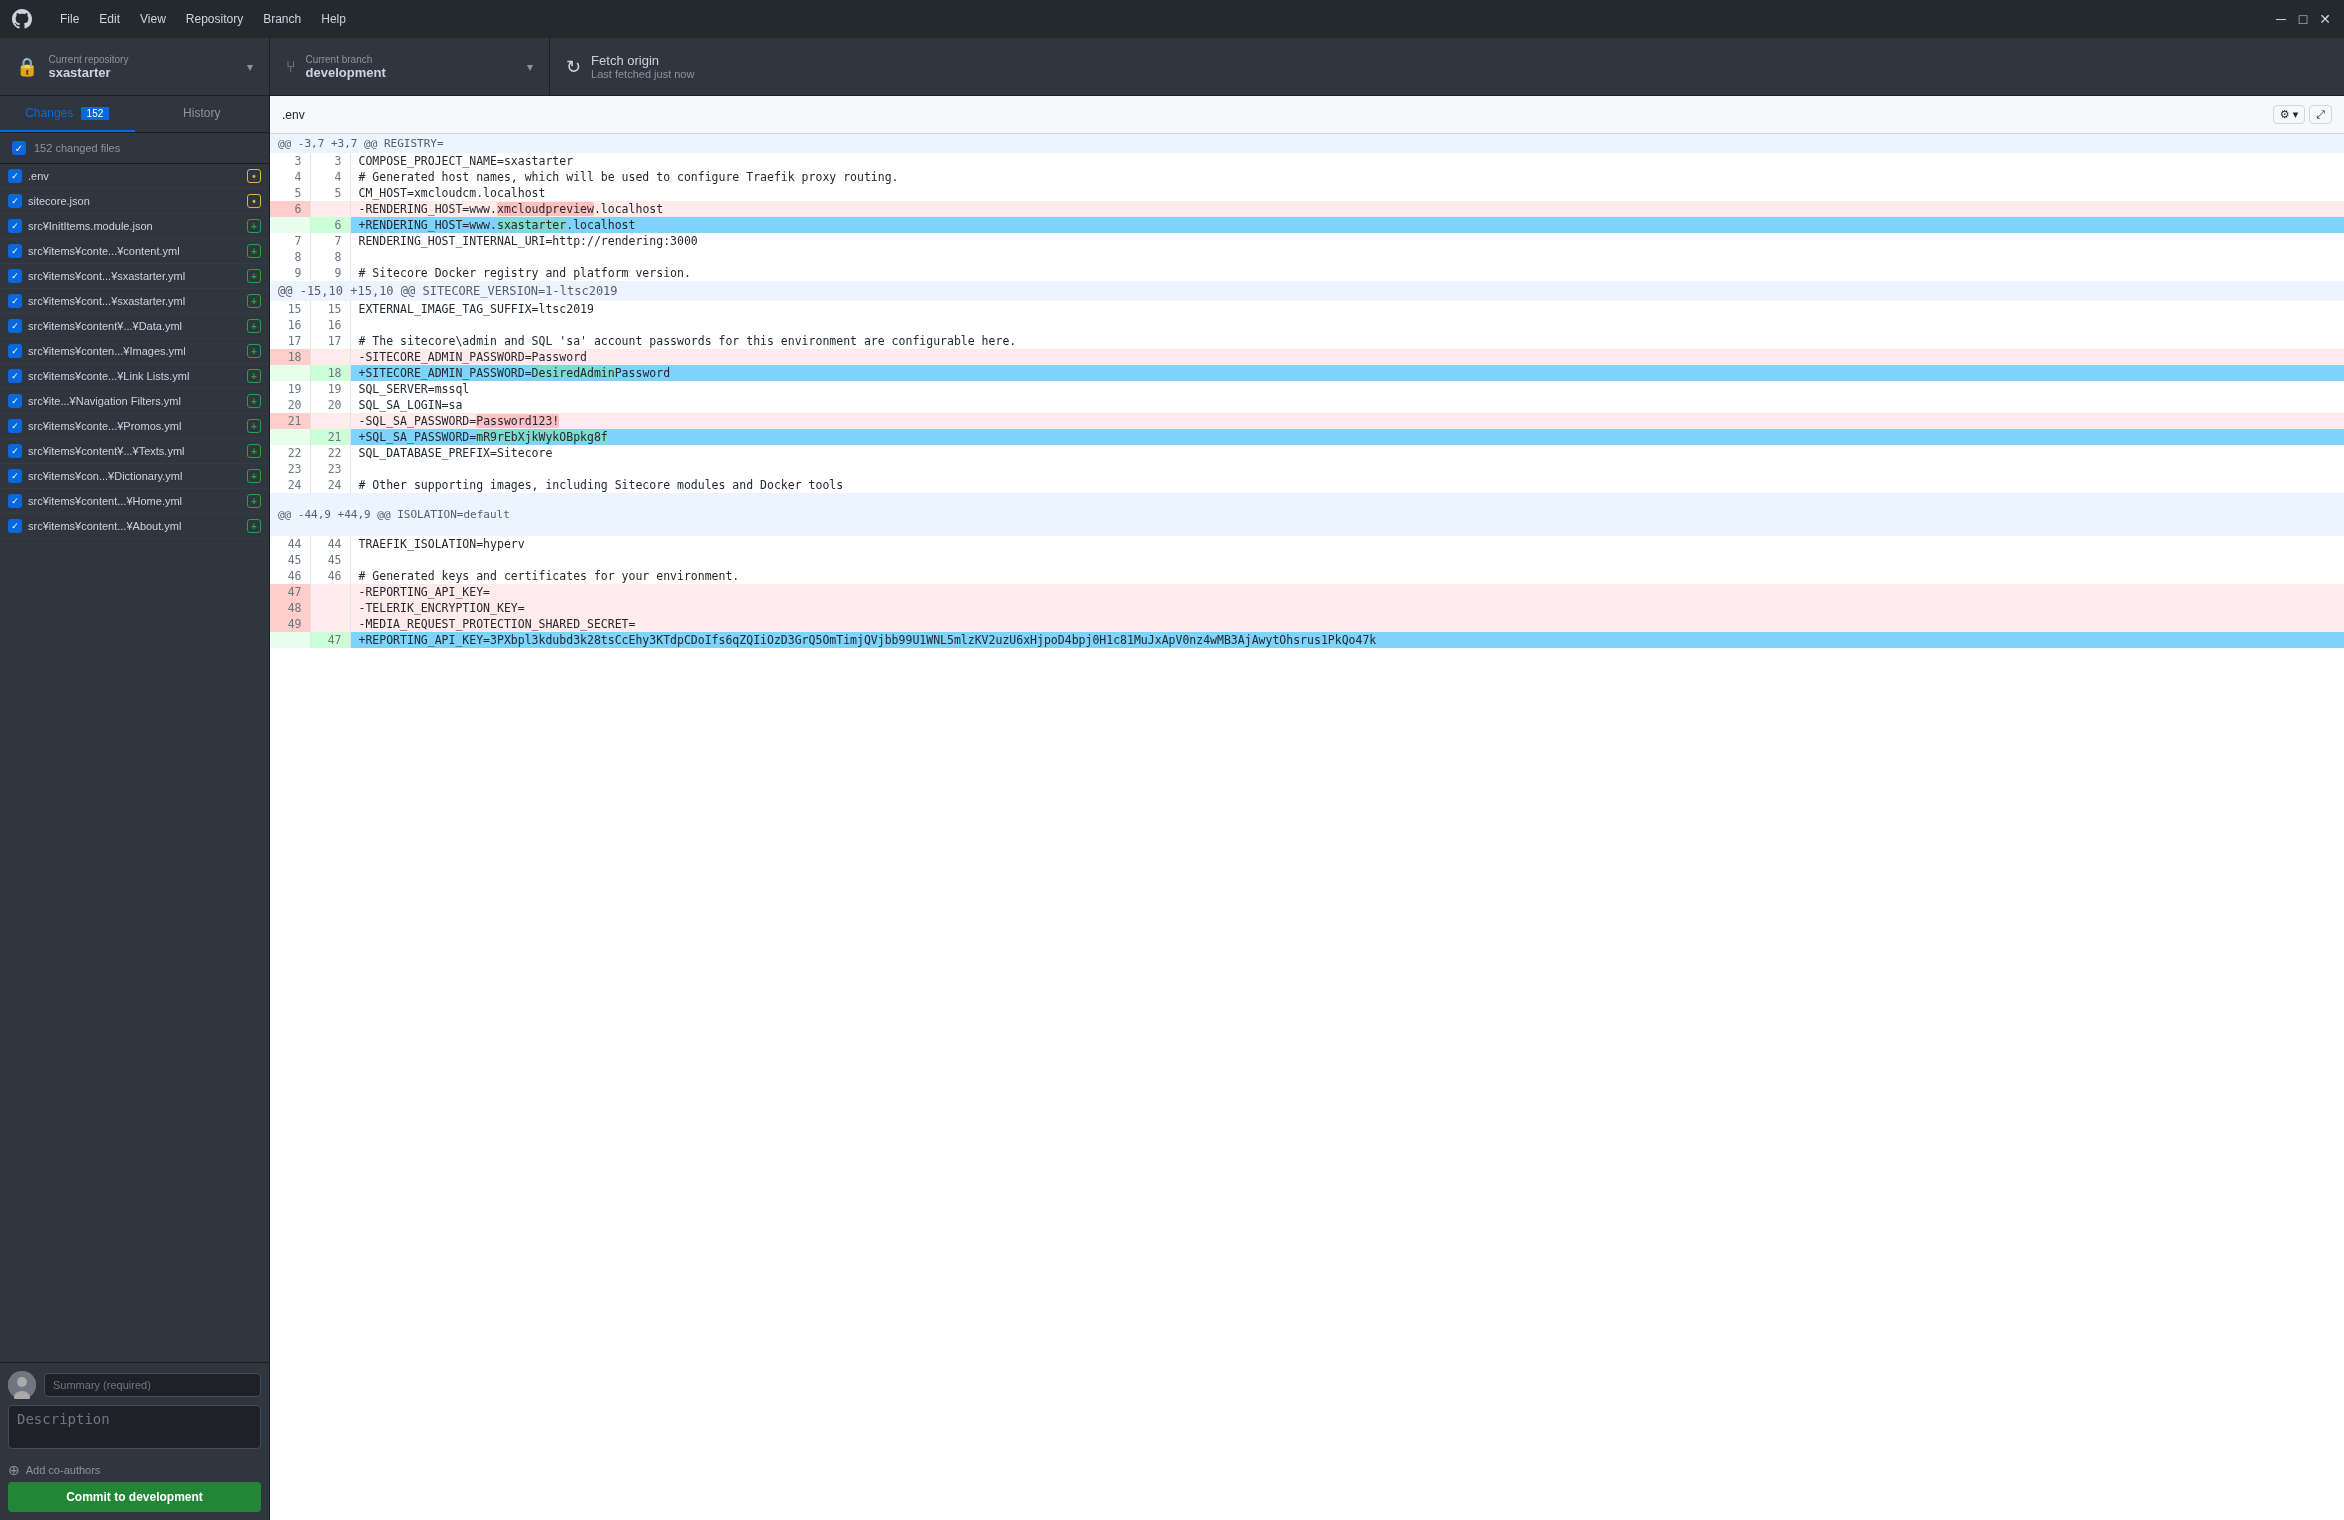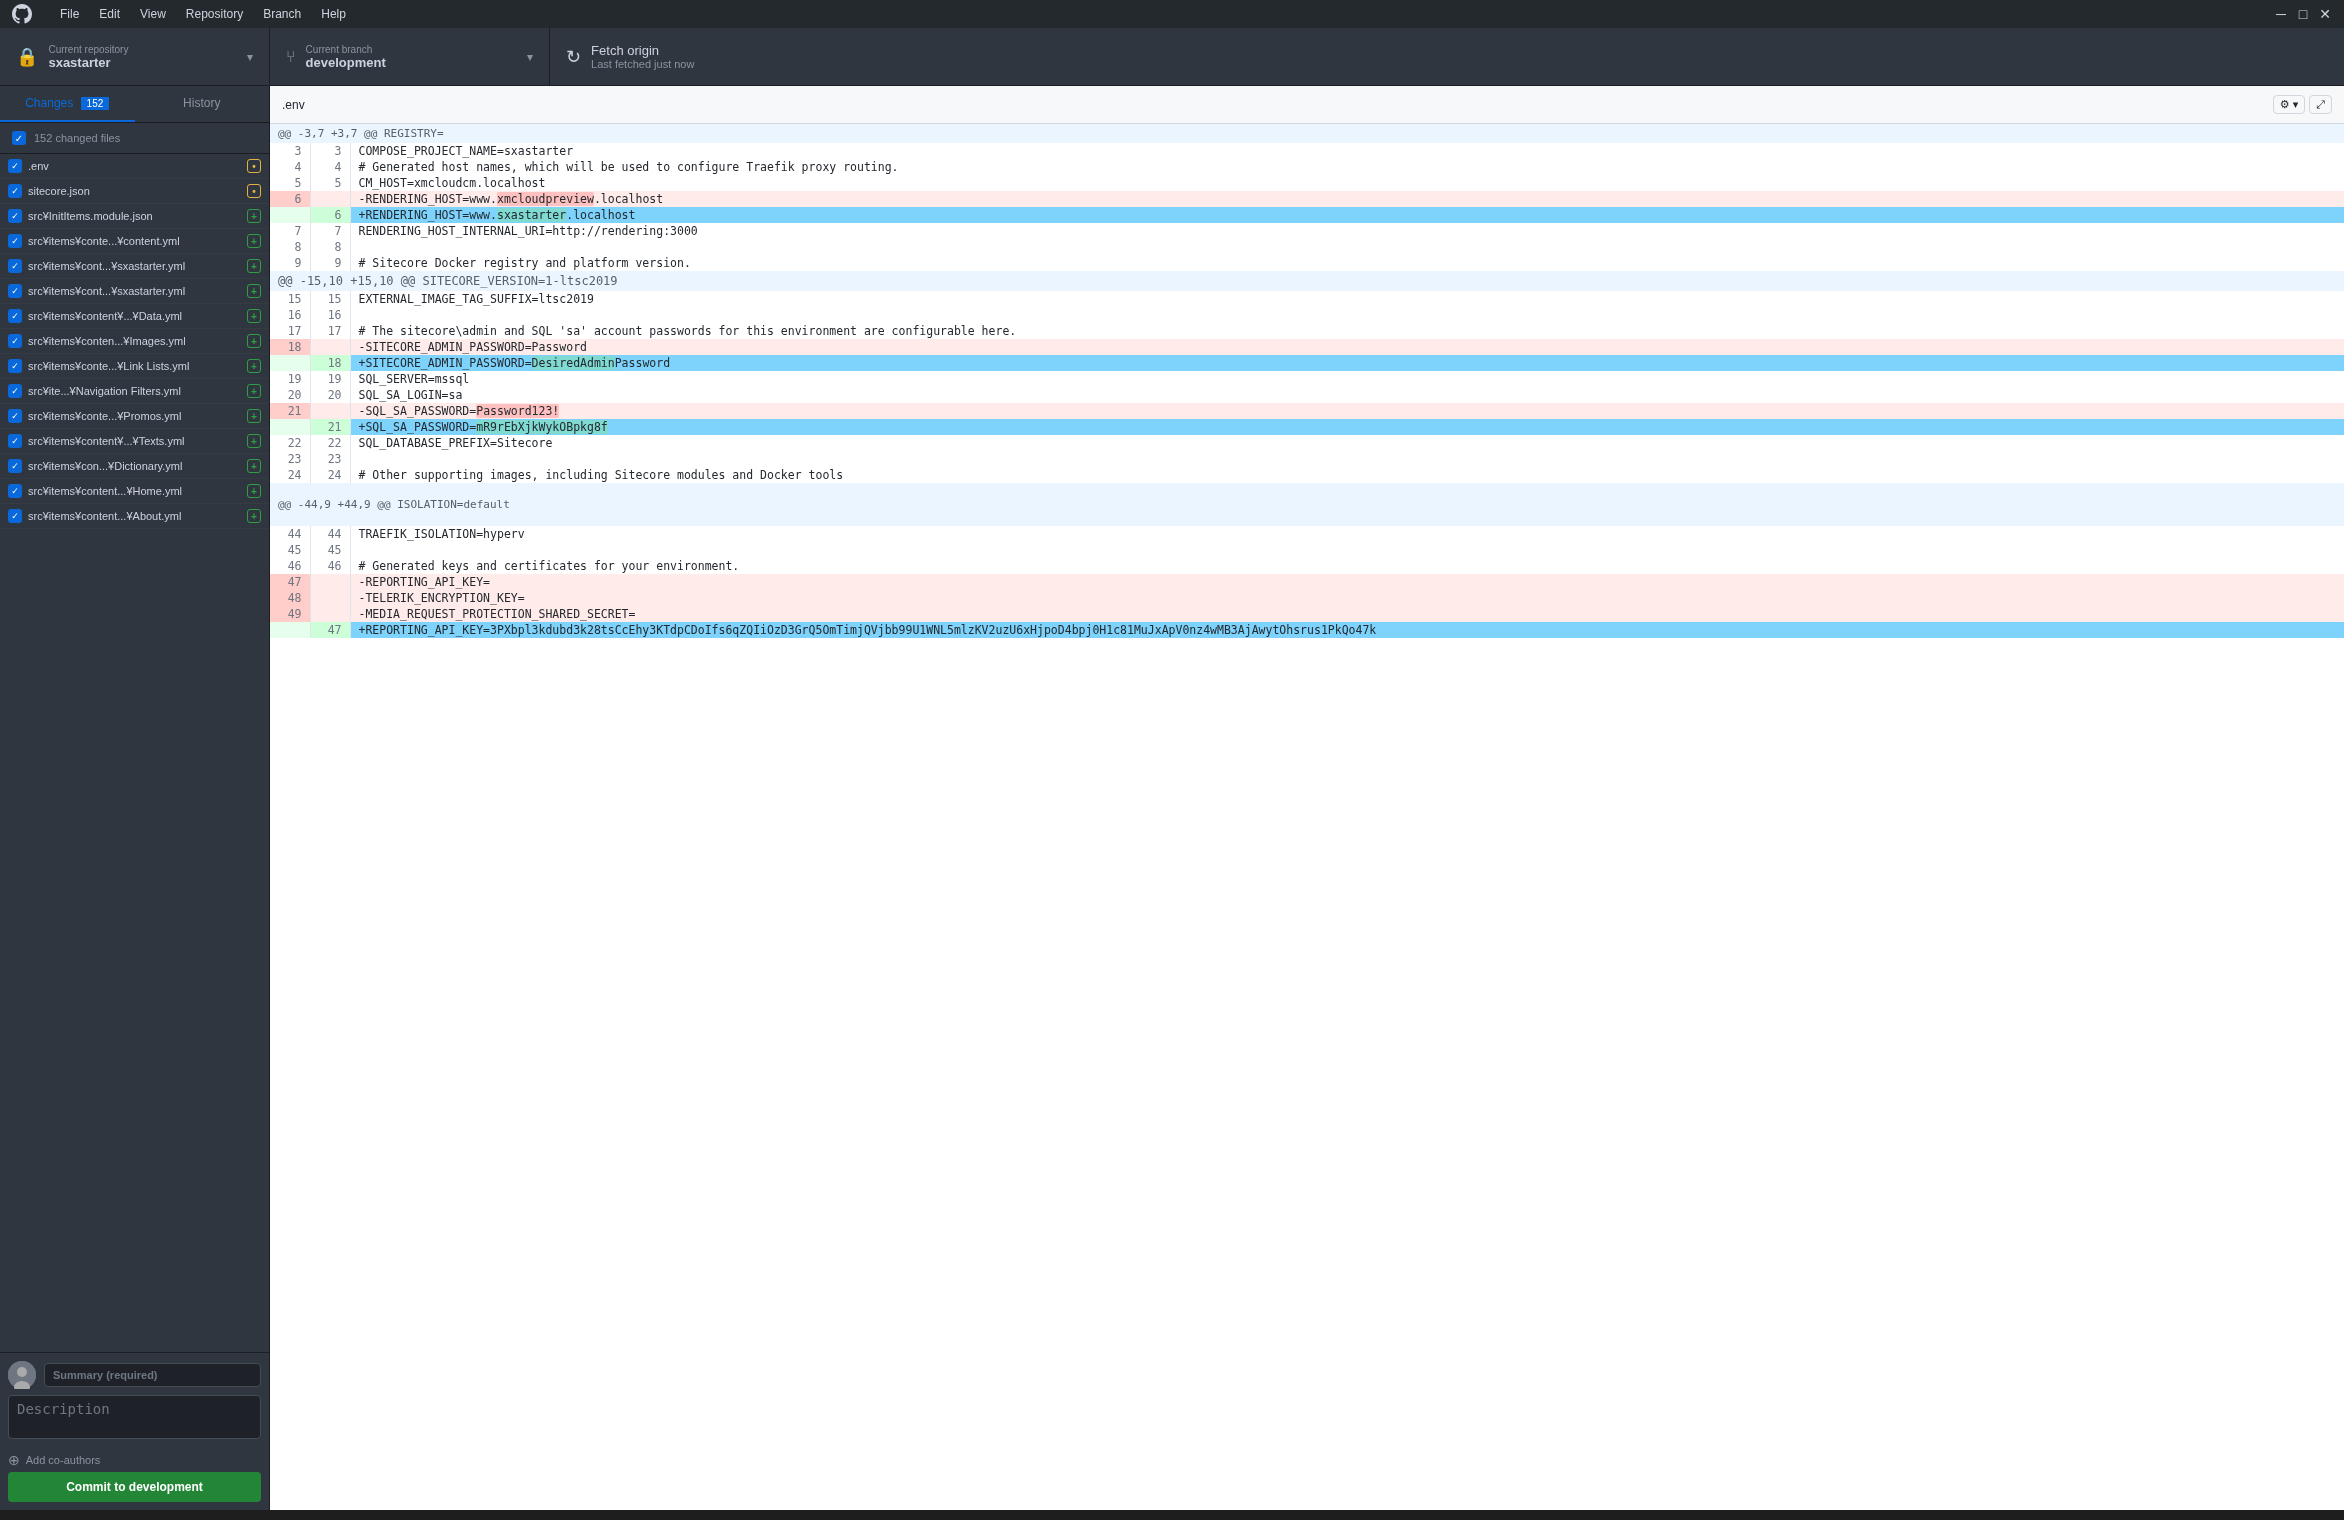--- a/index.html
+++ b/index.html
@@ -1,20 +1,20 @@
 <!DOCTYPE html>
 <html><head>
   <meta charset="utf-8">
   <style>
     * { box-sizing: border-box; margin: 0; padding: 0; }
     body { font-family: -apple-system, BlinkMacSystemFont, 'Segoe UI', sans-serif; background: #1e1e1e; color: #cdd3de; font-size: 12px; overflow: hidden; }
 
     
     #titlebar {
-      height: 28px;
+      height: 38px;
       background: #24292e;
       display: flex;
       align-items: center;
       padding: 0 12px;
       gap: 20px;
       -webkit-app-region: drag;
     }
     .titlebar-logo { width: 20px; height: 20px; }
     .menu-items { display: flex; gap: 4px; -webkit-app-region: no-drag; }
     .menu-item {
@@ -166,21 +166,20 @@
     .commit-area-top { display: flex; align-items: center; gap: 8px; margin-bottom: 6px; }
     .avatar { width: 28px; height: 28px; border-radius: 50%; background: #6e7681; display: flex; align-items: center; justify-content: center; font-size: 12px; color: white; flex-shrink: 0; }
     .summary-input {
       flex: 1;
       background: #1e2228;
       border: 1px solid #444d56;
       border-radius: 4px;
       color: #cdd3de;
       padding: 5px 8px;
       font-size: 11px;
-      font-weight: bold;
     }
     .summary-input::placeholder { color: #6e7681; }
     .description-input {
       width: 100%;
       background: #1e2228;
       border: 1px solid #444d56;
       border-radius: 4px;
       color: #cdd3de;
       padding: 5px 8px;
       font-size: 14px;

